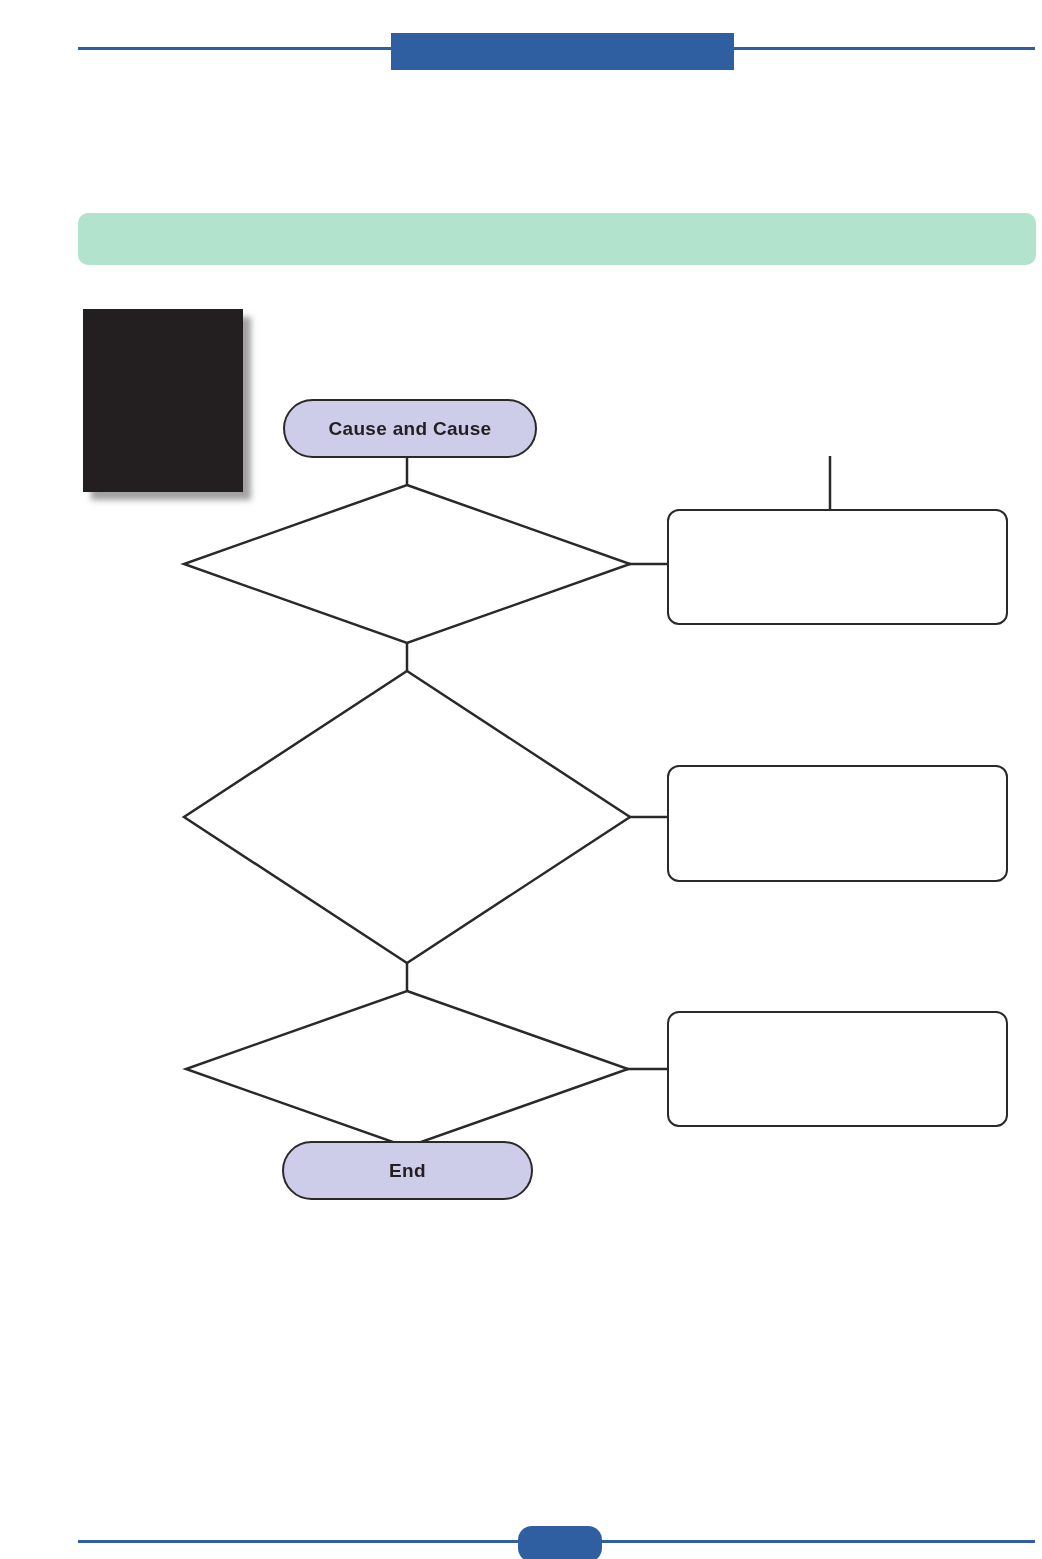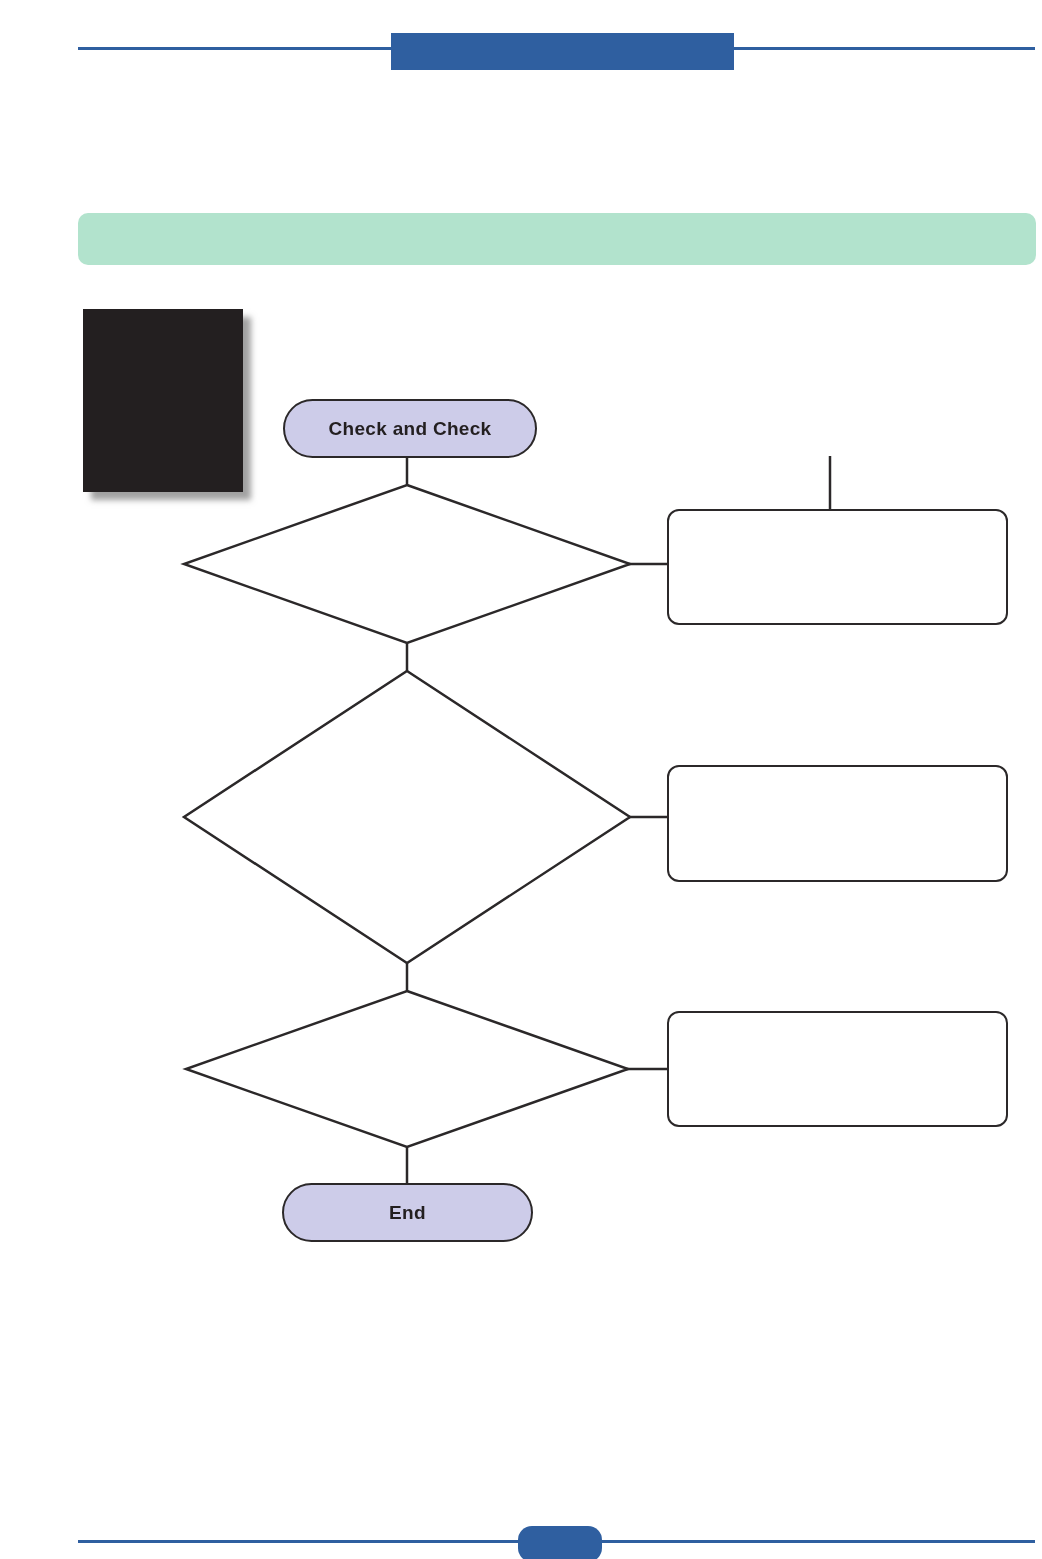--- a/index.html
+++ b/index.html
@@ -67,21 +67,21 @@
     display: flex;
     align-items: center;
     justify-content: center;
     font-weight: bold;
     font-size: 19px;
     color: #231f20;
     letter-spacing: 0.3px;
   }
   .pill-check    { left: 283px; top: 399px; width: 250px; }
   .pill-solution { left: 703px; top: 399px; width: 250px; }
-  .pill-end      { left: 282px; top: 1183px; width: 247px; justify-content: center; }
+  .pill-end      { left: 282px; top: 1141px; width: 247px; justify-content: center; }
   .solution-box {
     position: absolute;
     width: 337px;
     background: #ffffff;
     border: 2px solid #2b2829;
     border-radius: 12px;
   }
   .box-1 { left: 667px; top: 509px;  height: 112px; }
   .box-2 { left: 667px; top: 765px;  height: 113px; }
   .box-3 { left: 667px; top: 1011px; height: 112px; }
@@ -110,21 +110,21 @@
       <line x1="407" y1="1145" x2="407" y2="1186"></line>
     </g>
     <g stroke="#2b2829" stroke-width="2.5" fill="#ffffff" stroke-linejoin="miter">
       <polygon points="407,485 630,564 407,643 184,564"></polygon>
       <polygon points="407,671 630,817 407,963 184,817"></polygon>
       <polygon points="407,991 628,1069 407,1147 186,1069"></polygon>
     </g>
   </svg>
 
   <div class="terminal-pill pill-check">
-    <span>Check and Check</span>
+    <span>Cause and Cause</span>
   </div>
   <div class="terminal-pill pill-end">
     <span>End</span>
   </div>
 
   <div class="solution-box box-1"></div>
   <div class="solution-box box-2"></div>
   <div class="solution-box box-3"></div>
 
   <div class="rule footer-rule"></div>

